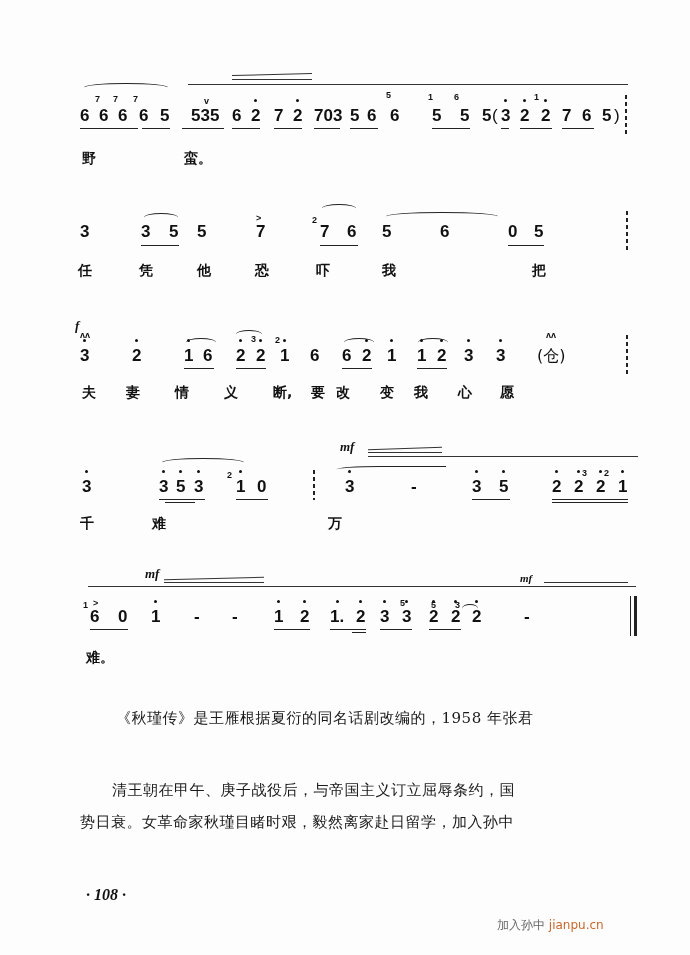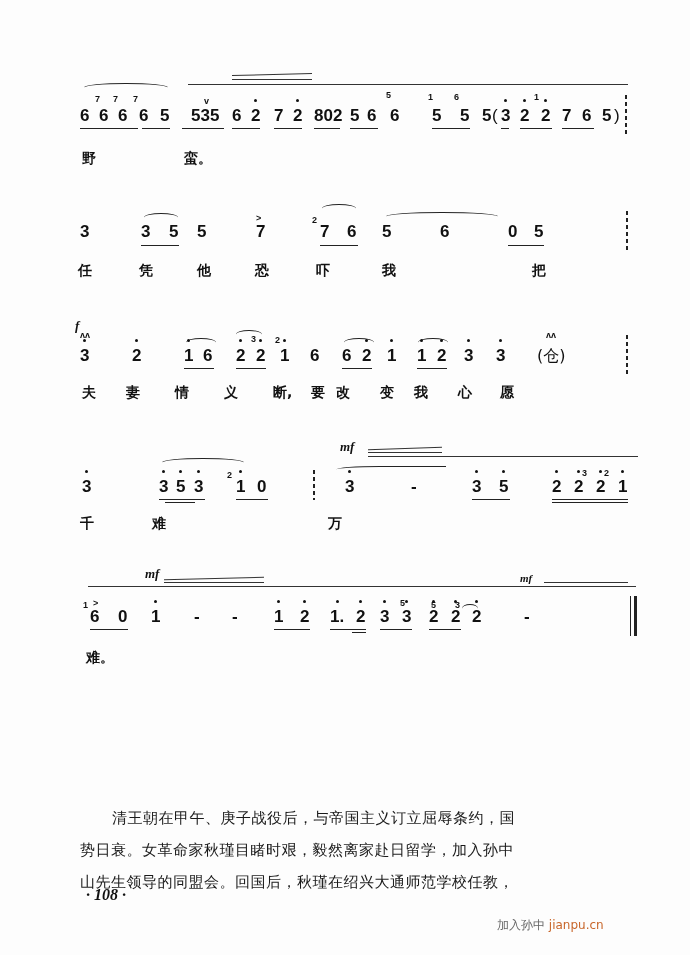--- a/index.html
+++ b/index.html
@@ -44,21 +44,21 @@
     <span class="note" style="left:99px;top:106px;">6</span>
     <span class="note" style="left:118px;top:106px;">6</span>
     <span class="note" style="left:139px;top:106px;">6</span>
     <span class="note" style="left:160px;top:106px;">5</span>
     <span class="note" style="left:182px;top:106px;margin-left:9px;">53</span>
     <span class="note" style="left:210px;top:106px;">5</span>
     <span class="note" style="left:232px;top:106px;">6</span>
     <span class="note" style="left:251px;top:106px;">2<i class="dot-above"></i></span>
     <span class="note" style="left:274px;top:106px;">7</span>
     <span class="note" style="left:293px;top:106px;">2<i class="dot-above"></i></span>
-    <span class="note" style="left:314px;top:106px;">802</span>
+    <span class="note" style="left:314px;top:106px;">703</span>
     <span class="note" style="left:350px;top:106px;">5</span>
     <span class="note" style="left:367px;top:106px;">6</span>
     <span class="note" style="left:390px;top:106px;">6</span>
     <span class="note" style="left:432px;top:106px;">5</span>
     <span class="note" style="left:460px;top:106px;">5</span>
     <span class="note" style="left:482px;top:106px;">5</span>
     <span class="note" style="left:492px;top:106px;font-weight:normal;">(</span>
     <span class="note" style="left:501px;top:106px;">3<i class="dot-above"></i></span>
     <span class="note" style="left:520px;top:106px;">2<i class="dot-above"></i></span>
     <span class="note" style="left:541px;top:106px;">2<i class="dot-above"></i></span>
@@ -239,25 +239,25 @@
     <div class="uline" style="left:352px;top:632px;width:14px;"></div>
     <div class="uline" style="left:380px;top:629px;width:32px;"></div>
     <div class="uline" style="left:429px;top:629px;width:32px;"></div>
     <div class="barline" style="left:630px;top:596px;height:40px;width:1px;"></div>
     <div class="barline" style="left:634px;top:596px;height:40px;width:3px;"></div>
 
     <span class="lyric" style="left:86px;top:649px;">难。</span>
   </div>
 
   <div class="prose" style="top:702px;">
-  </div>
-  <div class="prose" style="top:802px;">
+    <div style="padding-left:36px;">《秋瑾传》是王雁根据夏衍的同名话剧改编的，1958 年张君</div>
+  </div>
+  <div class="prose" style="top:774px;">
     <div style="padding-left:32px;">清王朝在甲午、庚子战役后，与帝国主义订立屈辱条约，国</div>
     <div>势日衰。女革命家秋瑾目睹时艰，毅然离家赴日留学，加入孙中</div>
-    <div>山先生领导的同盟会。回国后，秋瑾在绍兴大通师范学校任教，</div>
   </div>
 
   <div class="pagenum">· 108 ·</div>
 
   <div class="watermark">
     <span>加入孙中</span>
     <span class="site">jianpu.cn</span>
   </div>
 </div>
 

